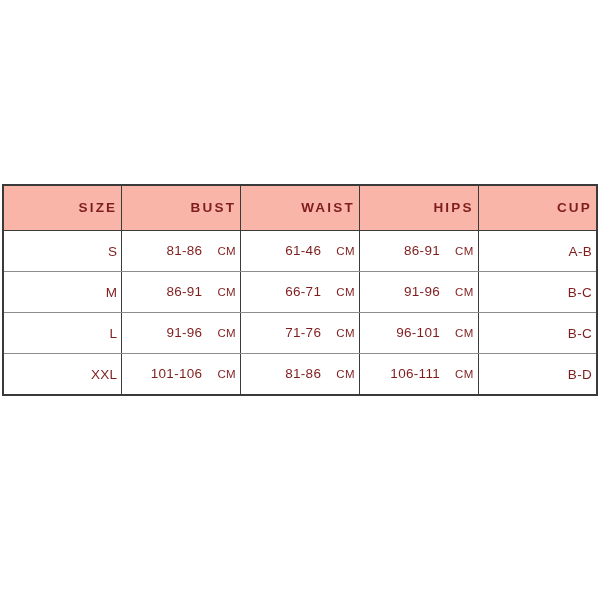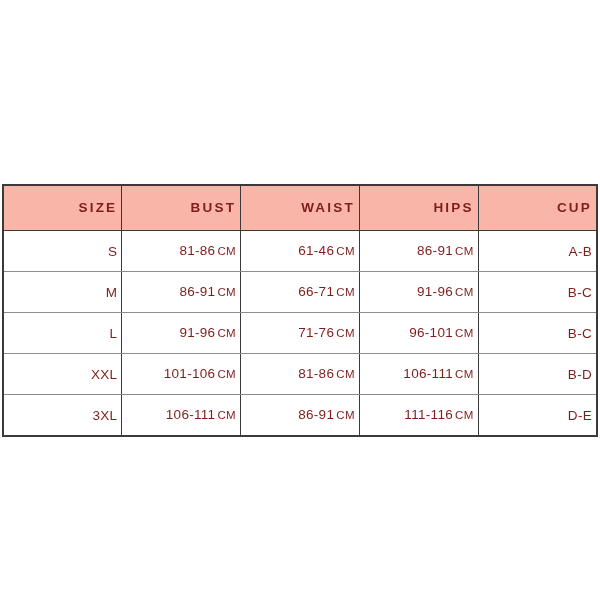--- a/index.html
+++ b/index.html
@@ -65,21 +65,21 @@
     border-bottom: 1.5px solid #8d8d8d;
   }
 
   table.size-chart tbody tr:last-child td {
     border-bottom: none;
   }
 
   td.measure .unit {
     font-size: 11.5px;
     letter-spacing: 0.4px;
-    margin-left: 2px;
+    margin-left: 15px;
   }
 
   td.size-label {
     letter-spacing: 0.8px;
   }
 
   td.cup-label {
     letter-spacing: 0.8px;
     border-radius: 14px;
   }
@@ -133,23 +133,16 @@
 
 
       <tr>
         <td class="size-label">XXL</td>
         <td class="measure"><span>101-106</span><span class="unit">CM</span></td>
         <td class="measure"><span>81-86</span><span class="unit">CM</span></td>
         <td class="measure"><span>106-111</span><span class="unit">CM</span></td>
         <td class="cup-label">B-D</td>
       </tr>
 
-      <tr>
-        <td class="size-label">3XL</td>
-        <td class="measure"><span>106-111</span><span class="unit">CM</span></td>
-        <td class="measure"><span>86-91</span><span class="unit">CM</span></td>
-        <td class="measure"><span>111-116</span><span class="unit">CM</span></td>
-        <td class="cup-label">D-E</td>
-      </tr>
 
     </tbody>
   </table>
 </div>
 
 </body></html>

